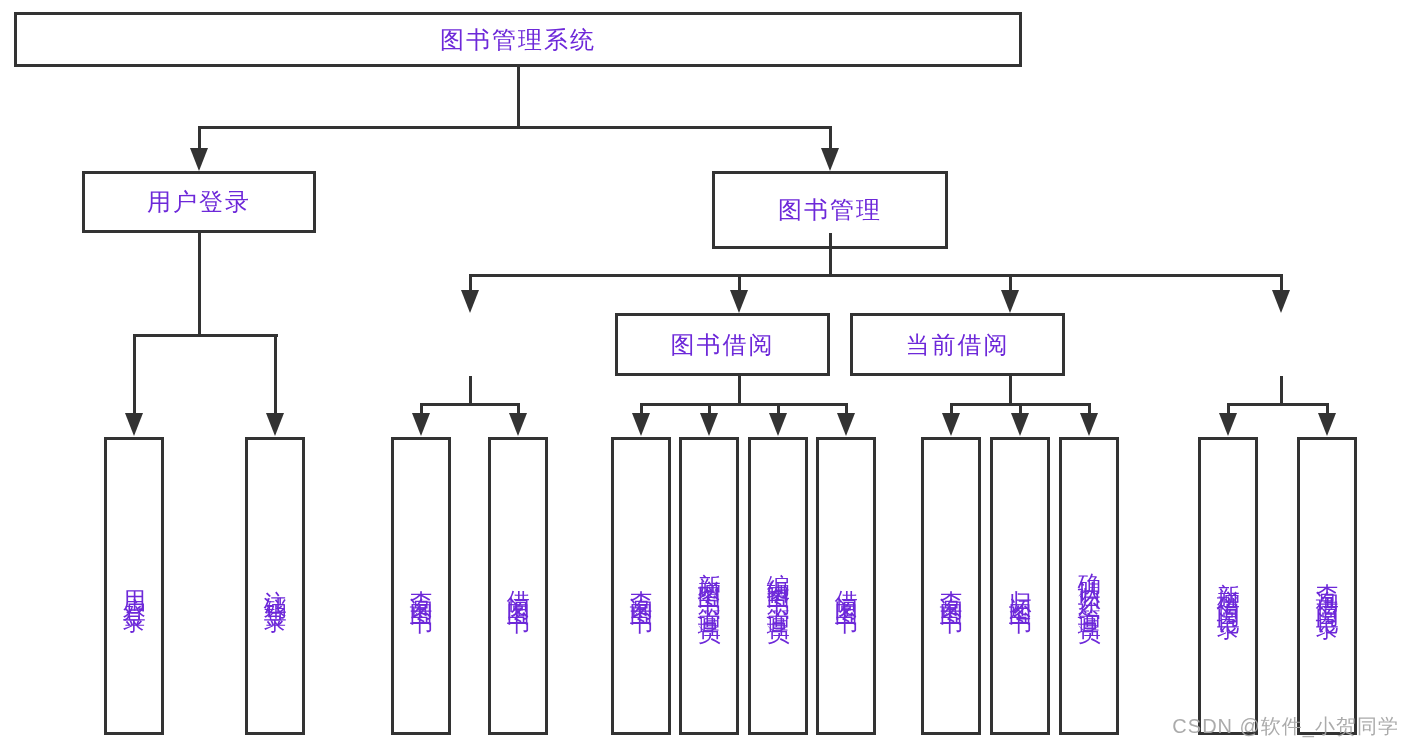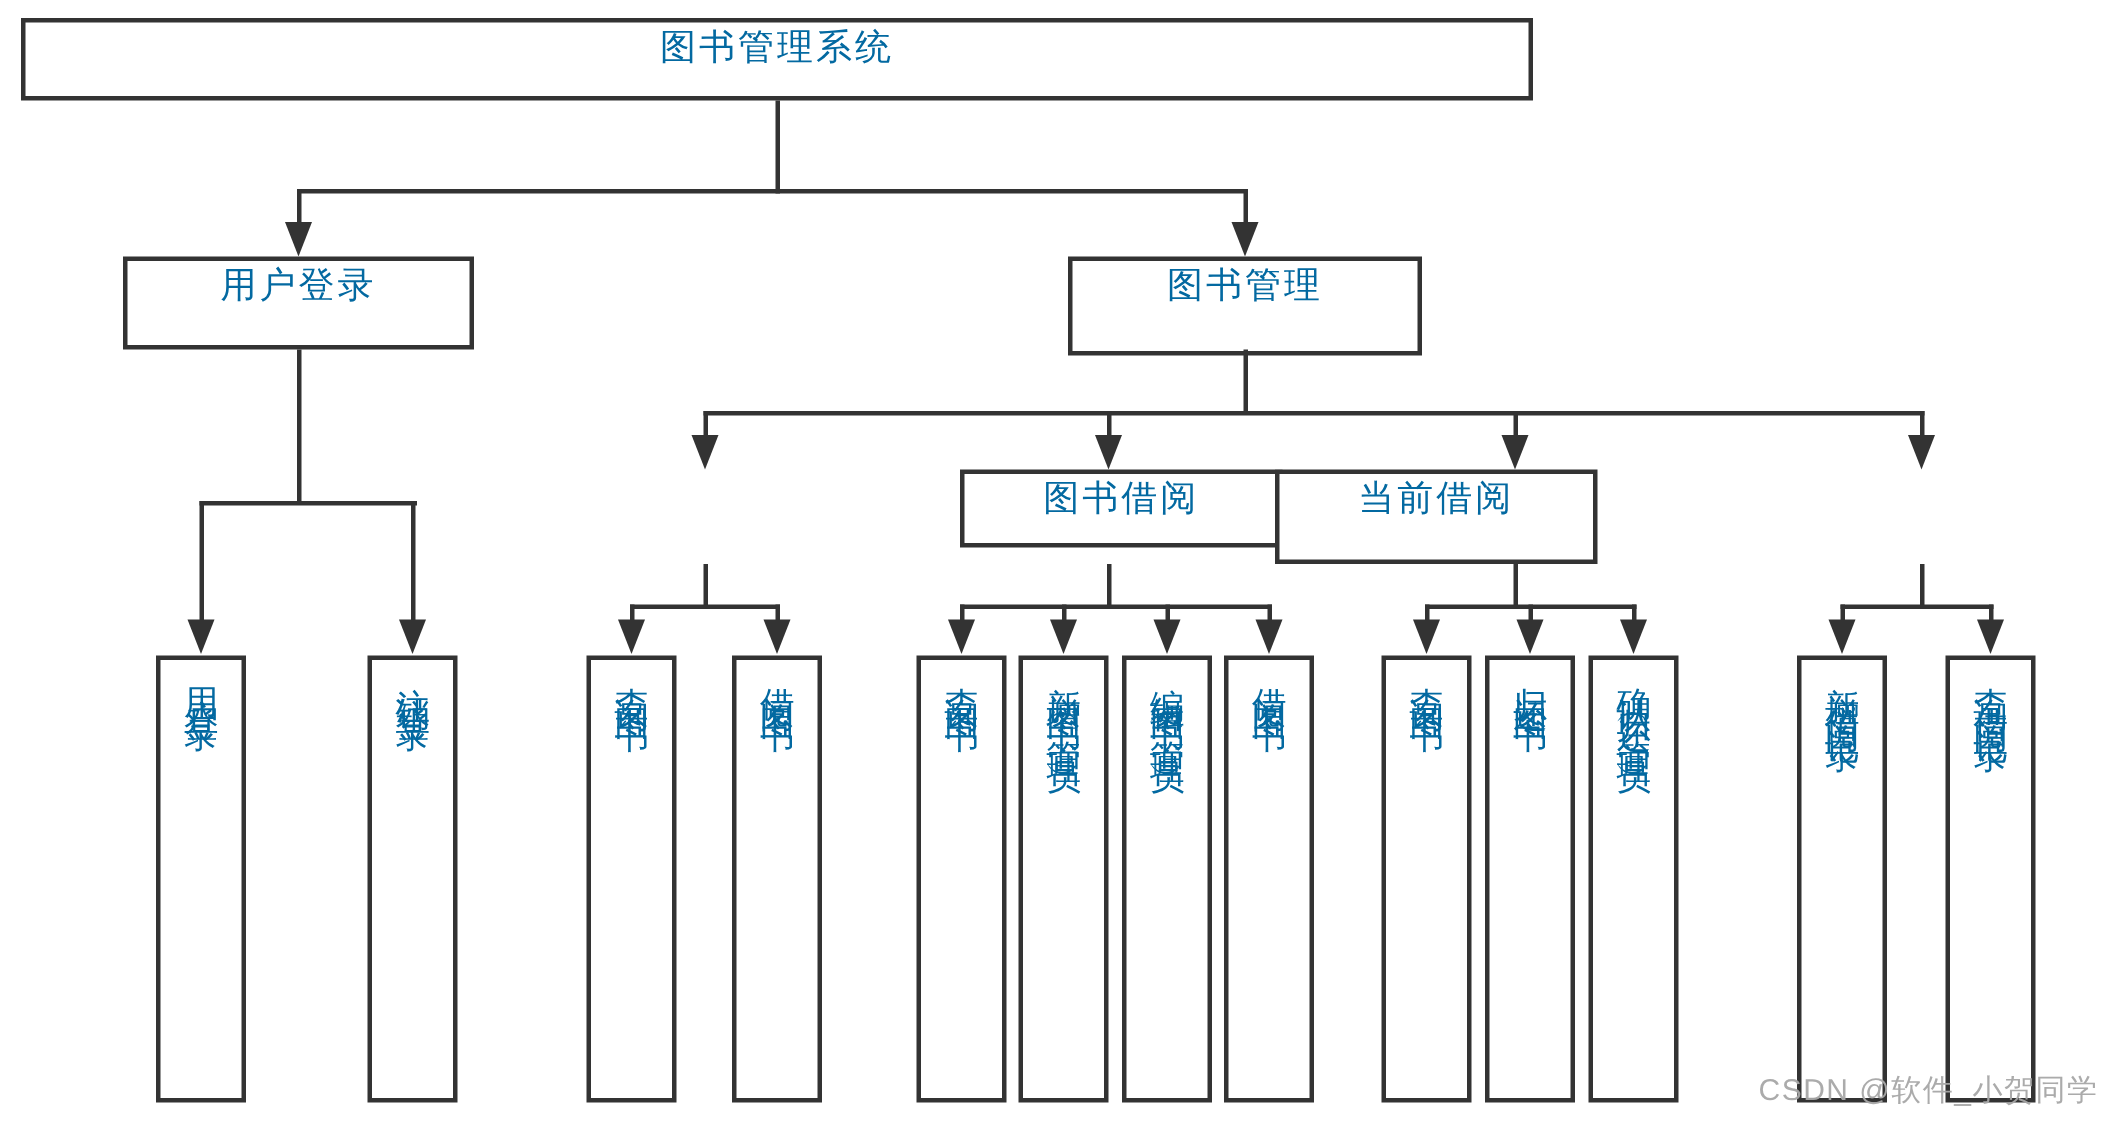--- a/index.html
+++ b/index.html
@@ -11,23 +11,23 @@
     background: #ffffff;
     font-family: "Liberation Sans", sans-serif;
     overflow: hidden;
   }
   
   .box {
     position: absolute;
     background: #ffffff;
     border: 3px solid #333333;
     display: flex;
-    align-items: flex-start;
+    align-items: center;
     justify-content: center;
-    color: #0369a1;
+    color: #6d28d9;
   }
   .box.h span {
     font-size: 24px;
     letter-spacing: 2px;
     white-space: nowrap;
   }
   .box.v { top: 437px; width: 60px; height: 298px; }
   .vt {
     writing-mode: vertical-rl;
     text-orientation: mixed;
@@ -68,21 +68,21 @@
   <div class="ln" style="left:517px;top:67px;width:3px;height:62px"></div>
   <div class="ln" style="left:198px;top:126px;width:634px;height:3px"></div>
   <div class="ln" style="left:198px;top:126px;width:3px;height:26px"></div>
   <div class="arr" style="left:190px;top:148px"></div>
   <div class="ln" style="left:829px;top:126px;width:3px;height:26px"></div>
   <div class="arr" style="left:821px;top:148px"></div>
 
   <div class="box h" style="left:82px;top:171px;width:234px;height:62px">
     <span>用户登录</span>
   </div>
-  <div class="box h" style="left:712px;top:171px;width:236px;height:66px">
+  <div class="box h" style="left:712px;top:171px;width:236px;height:78px">
     <span>图书管理</span>
   </div>
 
   <div class="ln" style="left:198px;top:233px;width:3px;height:101px"></div>
   <div class="ln" style="left:133px;top:334px;width:145px;height:3px"></div>
   <div class="ln" style="left:133px;top:334px;width:3px;height:80px"></div>
   <div class="arr" style="left:125px;top:413px"></div>
   <div class="ln" style="left:274px;top:334px;width:3px;height:80px"></div>
   <div class="arr" style="left:266px;top:413px"></div>
 
@@ -90,21 +90,21 @@
   <div class="ln" style="left:469px;top:274px;width:814px;height:3px"></div>
   <div class="ln" style="left:469px;top:274px;width:3px;height:16px"></div>
   <div class="arr" style="left:461px;top:290px"></div>
   <div class="ln" style="left:738px;top:274px;width:3px;height:16px"></div>
   <div class="arr" style="left:730px;top:290px"></div>
   <div class="ln" style="left:1009px;top:274px;width:3px;height:16px"></div>
   <div class="arr" style="left:1001px;top:290px"></div>
   <div class="ln" style="left:1280px;top:274px;width:3px;height:16px"></div>
   <div class="arr" style="left:1272px;top:290px"></div>
 
-  <div class="box h" style="left:640px;top:313px;width:215px;height:52px">
+  <div class="box h" style="left:615px;top:313px;width:215px;height:63px">
     <span>图书借阅</span>
   </div>
   <div class="box h" style="left:850px;top:313px;width:215px;height:63px">
     <span>当前借阅</span>
   </div>
 
   <div class="ln" style="left:469px;top:376px;width:3px;height:29px"></div>
   <div class="ln" style="left:420px;top:403px;width:100px;height:3px"></div>
   <div class="ln" style="left:738px;top:376px;width:3px;height:29px"></div>
   <div class="ln" style="left:640px;top:403px;width:208px;height:3px"></div>

